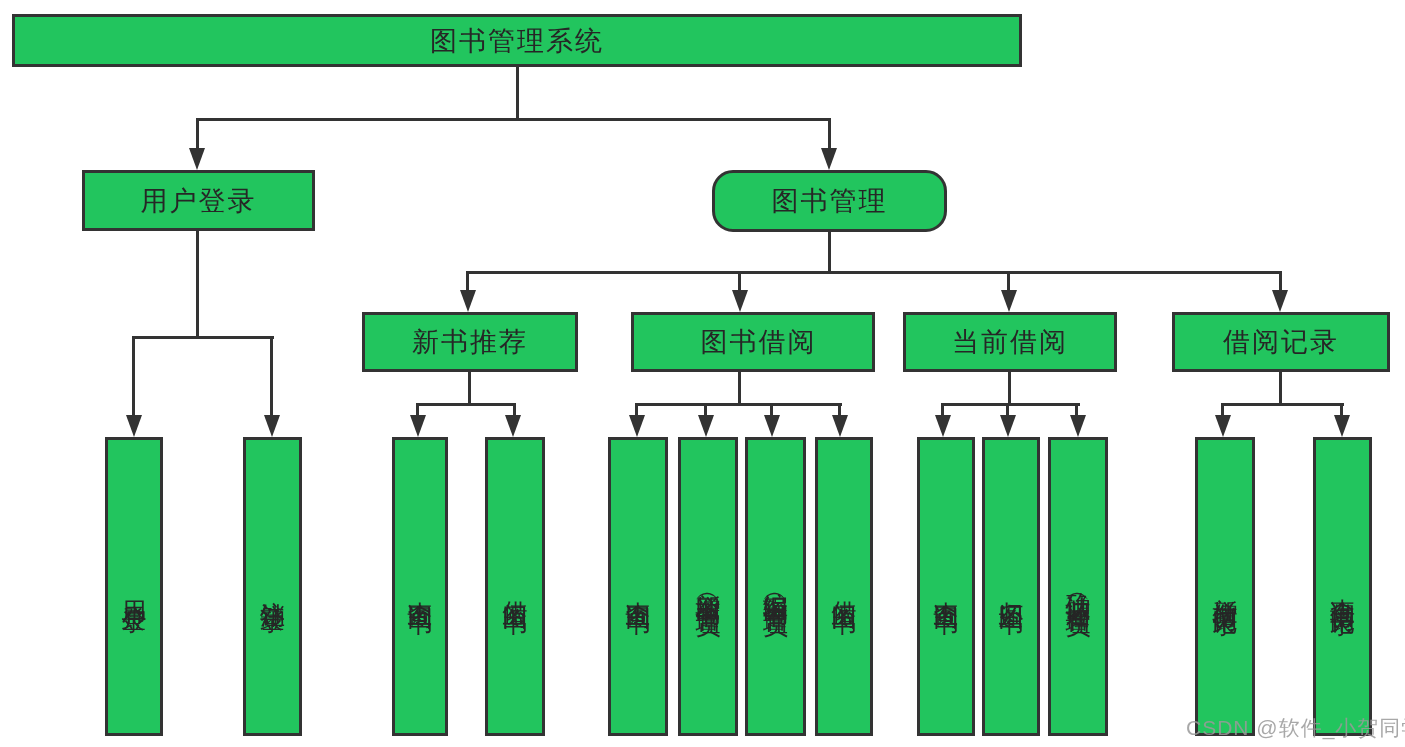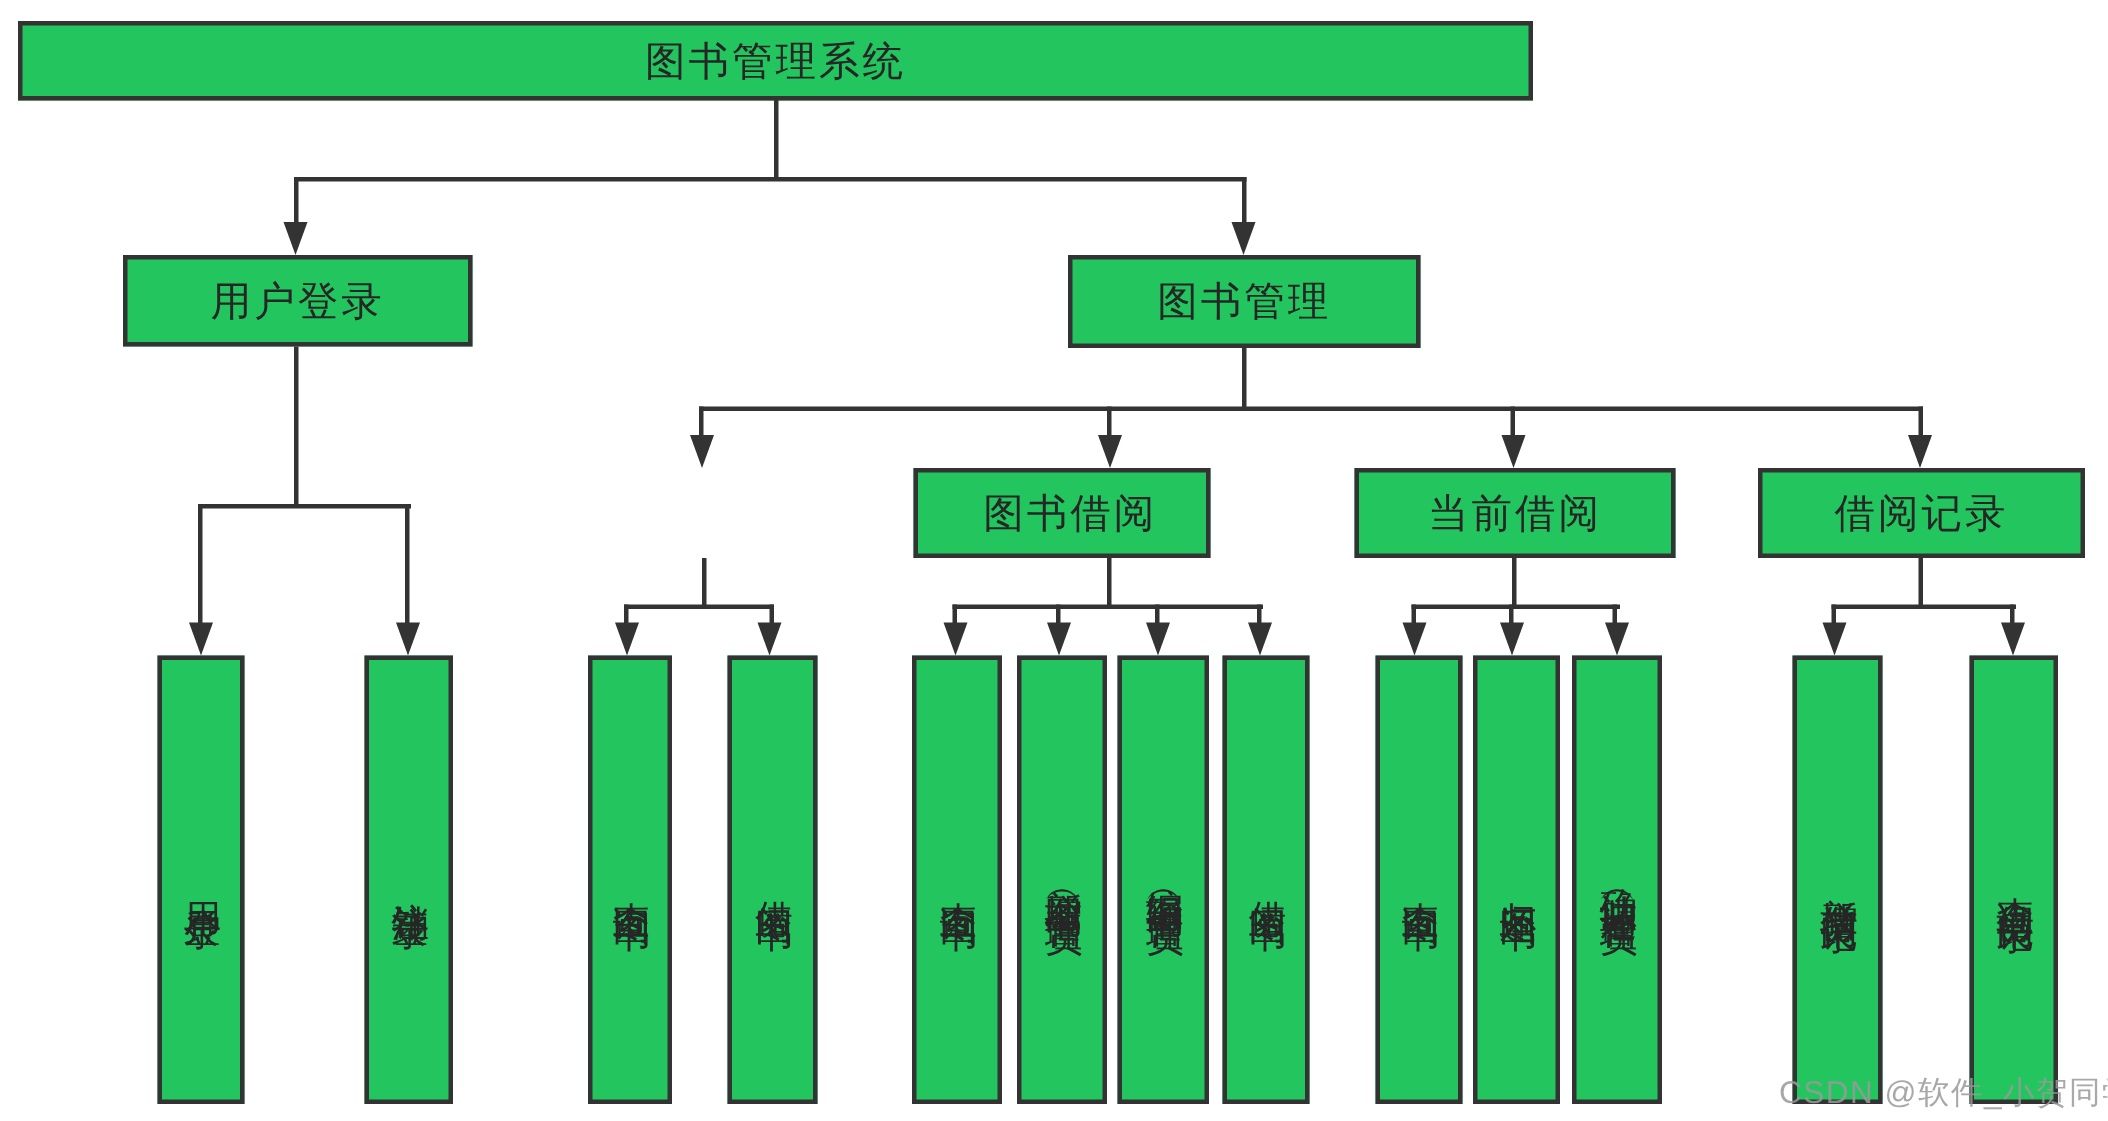--- a/index.html
+++ b/index.html
@@ -50,23 +50,24 @@
   }
 </style>
 </head>
 <body>
 
 <div class="stage">
 
   <div class="node h-node" style="left:12px; top:14px; width:1010px; height:53px;">图书管理系统</div>
 
   <div class="node h-node" style="left:82px; top:170px; width:233px; height:61px;">用户登录</div>
-  <div class="node h-node" style="left:712px; top:170px; width:235px; height:62px;">图书管理</div>
+  <div class="node h-node" style="left:712px; top:170px; width:235px; height:62px;border-radius:21px;">图书管理</div>
 
-  <div class="node h-node" style="left:609px; top:312px; width:198px; height:60px;padding-left:11px;">图书借阅</div>
+  <div class="node h-node" style="left:362px; top:312px; width:216px; height:60px;">新书推荐</div>
+  <div class="node h-node" style="left:631px; top:312px; width:244px; height:60px;padding-left:11px;">图书借阅</div>
   <div class="node h-node" style="left:1172px; top:312px; width:218px; height:60px;">借阅记录</div>
   <div class="node h-node" style="left:903px; top:312px; width:214px; height:60px;">当前借阅</div>
 
   <div class="node v-node" style="left:105px; top:437px; width:58px; height:299px;">用户登录</div>
   <div class="node v-node" style="left:243px; top:437px; width:59px; height:299px;">注销登录</div>
 
   <div class="node v-node" style="left:392px; top:437px; width:56px; height:299px;">查询图书</div>
   <div class="node v-node" style="left:485px; top:437px; width:60px; height:299px;">借阅图书</div>
 
   <div class="node v-node" style="left:608px; top:437px; width:60px; height:299px;">查询图书</div>

